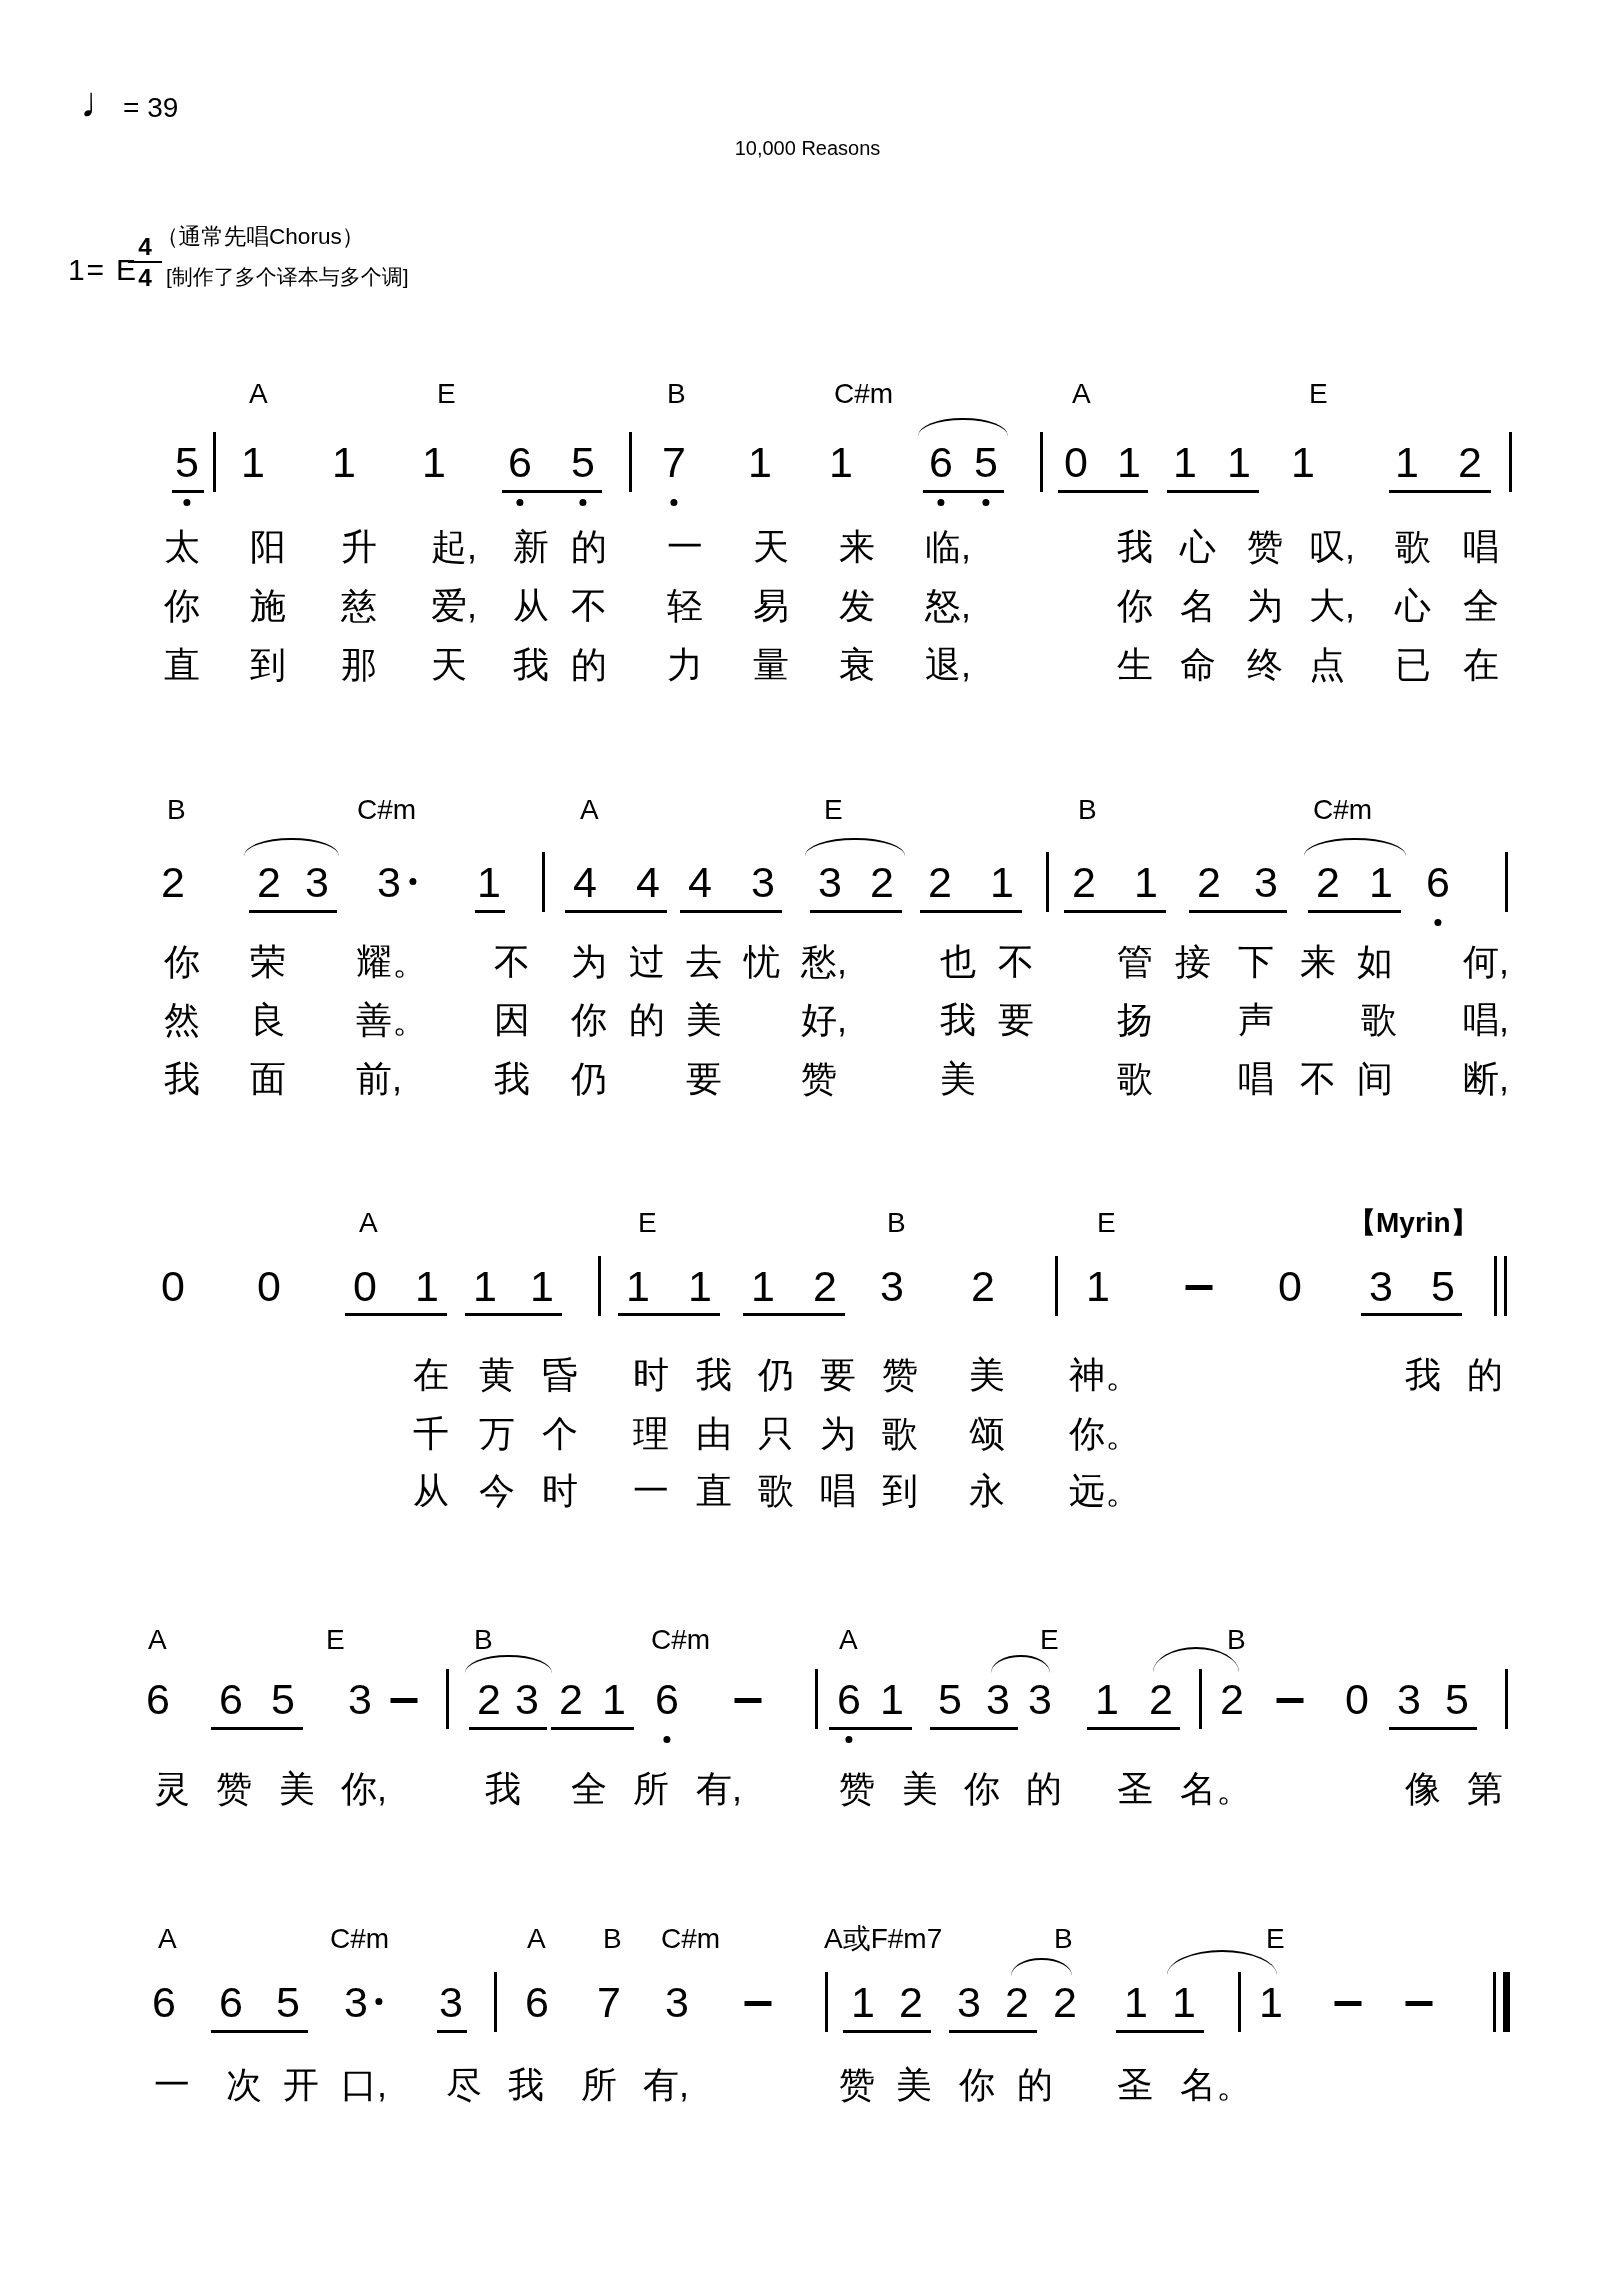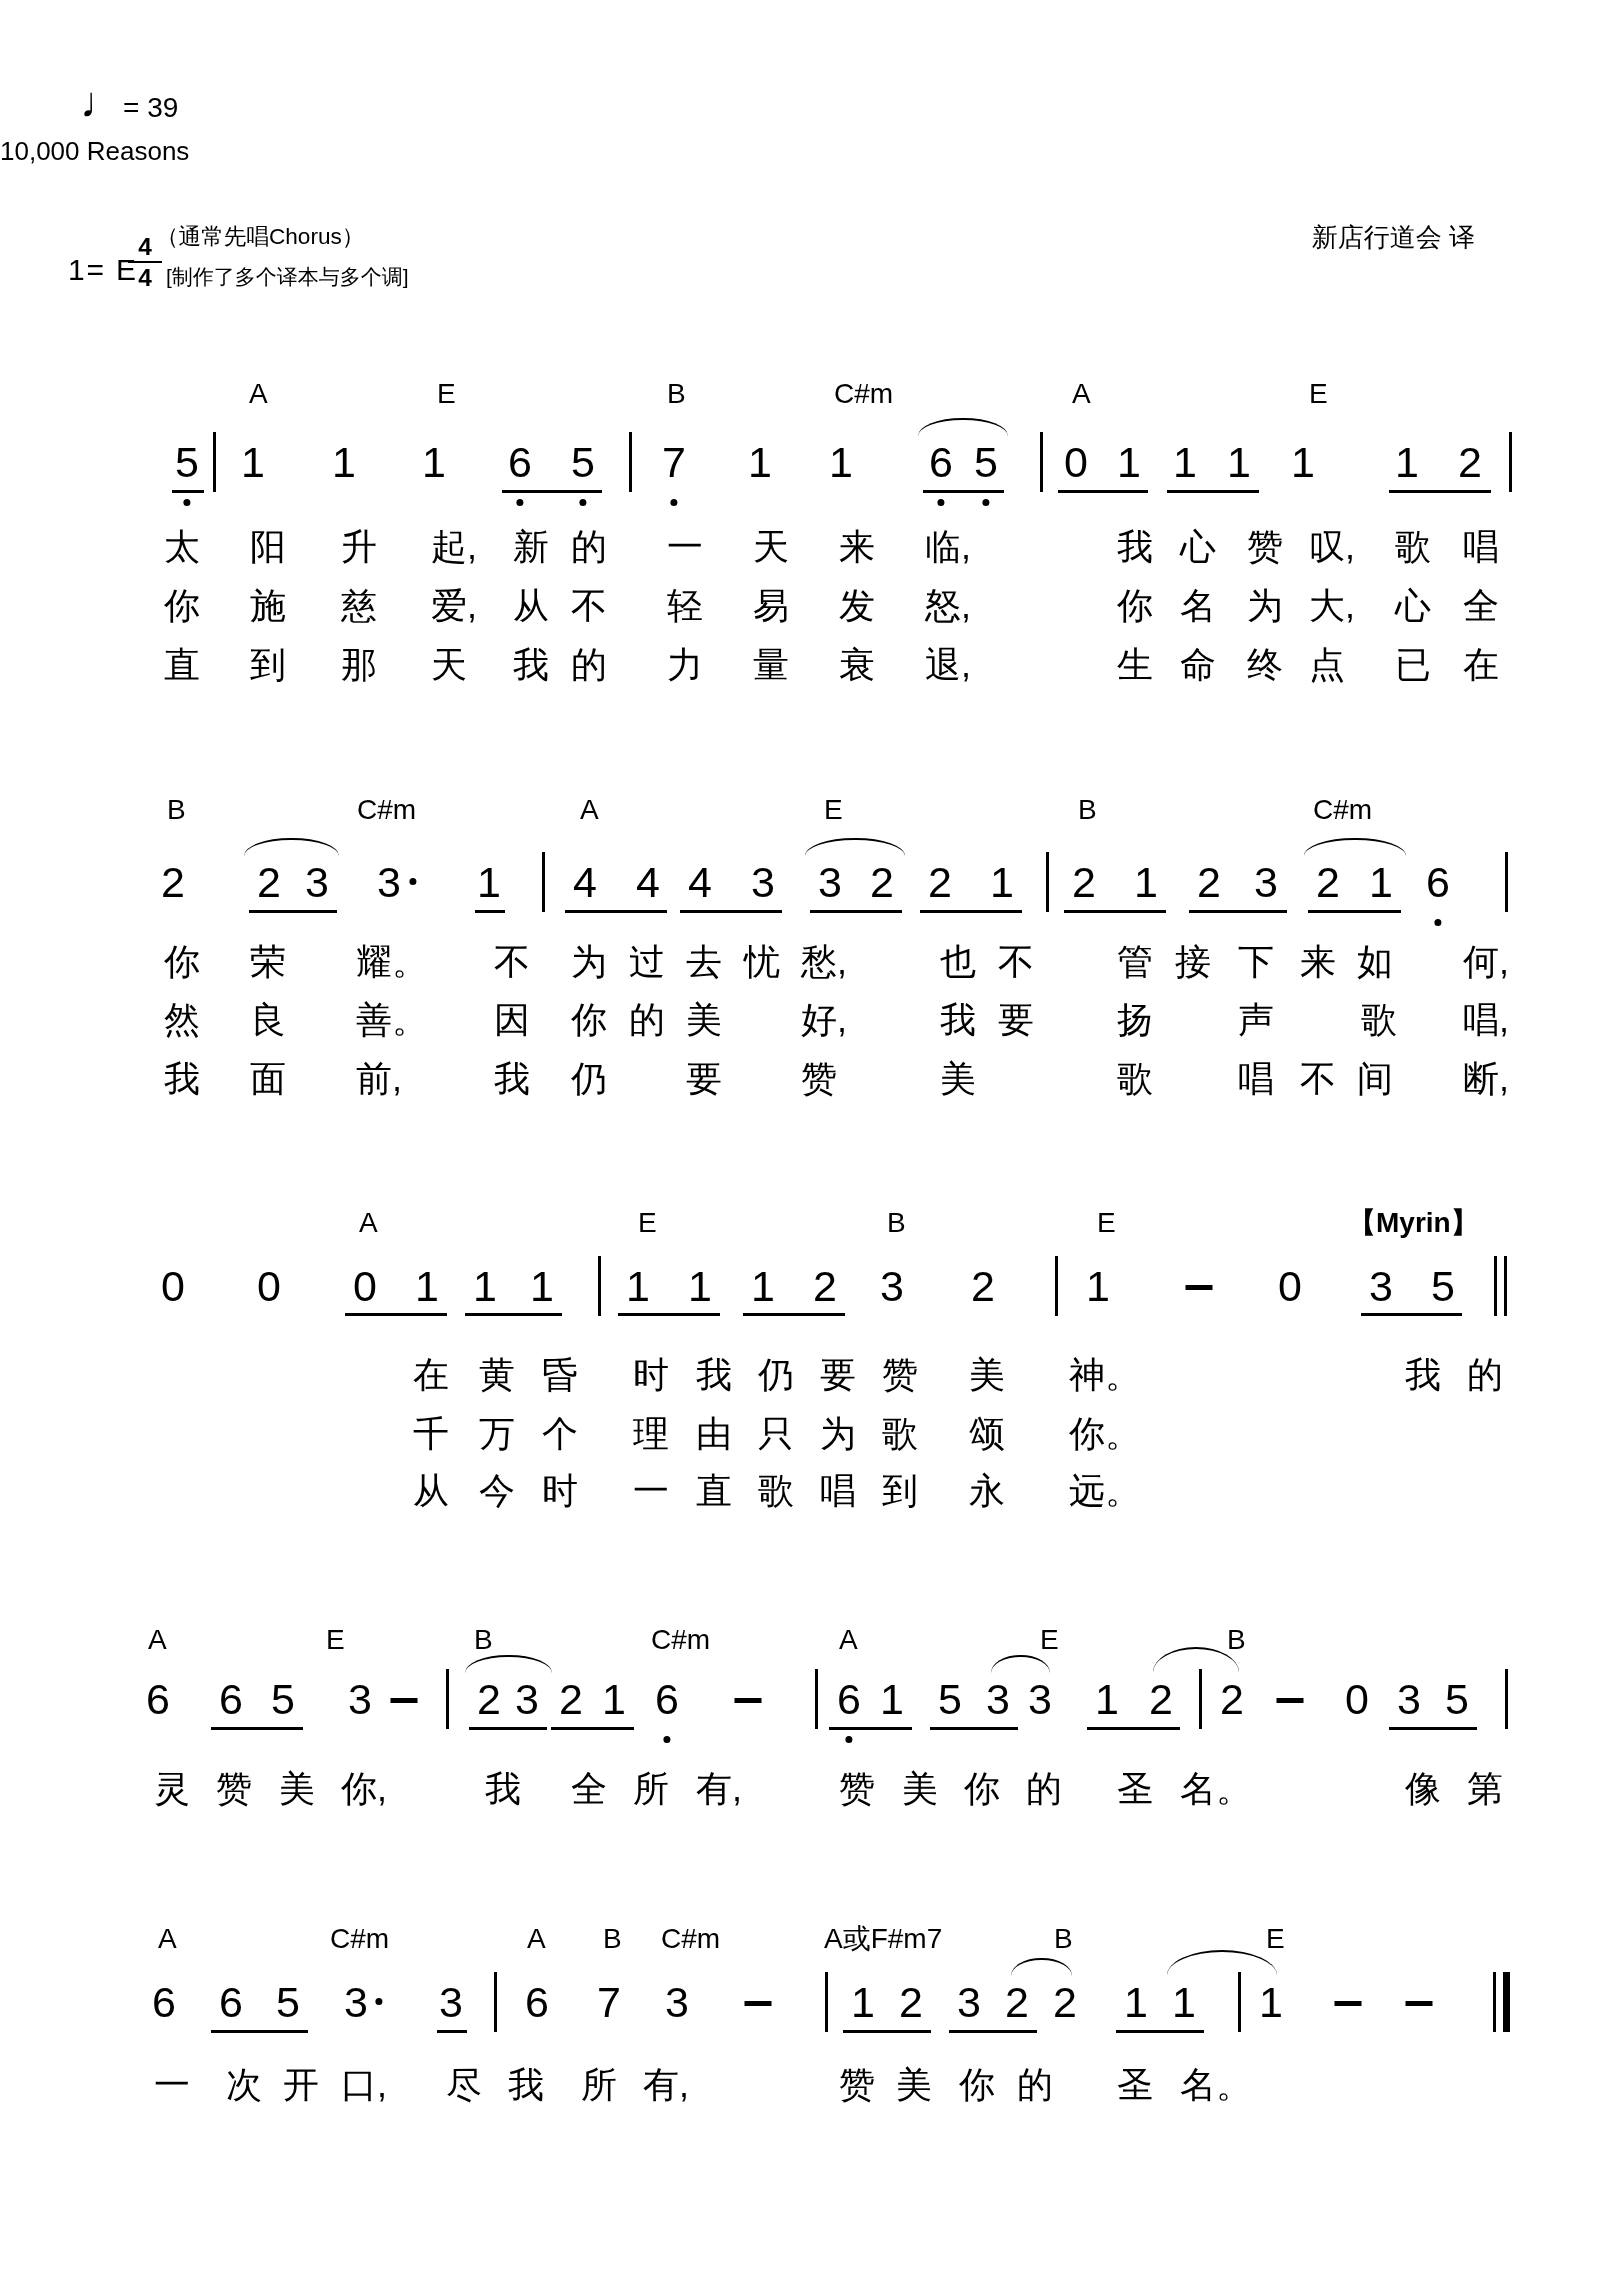--- a/index.html
+++ b/index.html
@@ -8,21 +8,21 @@
     width:1616px;height:2285px;
     background:#ffffff;
     font-family:"Liberation Sans","DejaVu Sans",sans-serif;
     color:#000;
     overflow:hidden;
     margin:0 auto;
   }
   .tempo-note{position:absolute;left:80px;top:81px;font-size:43px;line-height:1;}
   .tempo-val{position:absolute;left:123px;top:94px;font-size:28px;line-height:1;}
   .title{position:absolute;left:0;right:0;top:72px;text-align:center;font-size:56px;font-weight:bold;letter-spacing:1.8px;line-height:1;}
-  .subtitle{position:absolute;left:0;right:1px;top:138px;text-align:left;font-size:26px;line-height:1;}
+  .subtitle{position:absolute;left:0;right:1px;top:138px;text-align:center;font-size:20px;line-height:1;}
   .chorus-note{position:absolute;left:156px;top:226px;font-size:22.6px;line-height:1;}
   .keysig{position:absolute;left:68px;top:255px;font-size:30px;line-height:1;letter-spacing:1.8px;}
   .timesig{position:absolute;left:128px;top:233px;width:34px;text-align:center;font-weight:bold;font-size:24.4px;line-height:1;}
   .timesig .num{display:block;padding:1.8px 0;}
   .timesig .den{display:block;border-top:2.7px solid #000;padding:2.7px 0;}
   .version-note{position:absolute;left:166px;top:266px;font-size:21px;line-height:1;}
   .credits{position:absolute;right:141px;top:217px;text-align:right;font-size:26px;line-height:1.55;}
   
   .chord{position:absolute;font-size:28px;line-height:1;white-space:nowrap;}
   .chord.bold{font-weight:bold;}
@@ -53,21 +53,20 @@
   </div>
 
   <div class="timesig">
     <span class="num">4</span>
     <span class="den">4</span>
   </div>
 
   <div class="version-note">[制作了多个译本与多个调]</div>
 
   <div class="credits">
-    <div>新店行道会 译</div>
   </div>
 
   <div id="sheet">
       <div class="chord" style="left: 249px; top: 380px;">A</div>
       <div class="chord" style="left: 437px; top: 380px;">E</div>
       <div class="chord" style="left: 667px; top: 380px;">B</div>
       <div class="chord" style="left: 834px; top: 380px;">C#m</div>
       <div class="chord" style="left: 1072px; top: 380px;">A</div>
       <div class="chord" style="left: 1309px; top: 380px;">E</div>
       <div class="note" style="left: 187px; top: 441px;">5</div>

